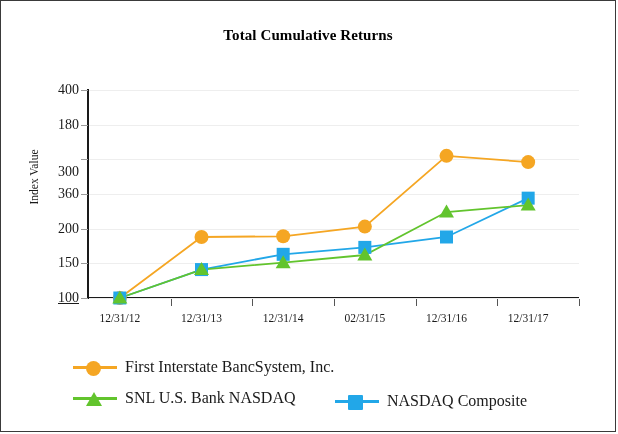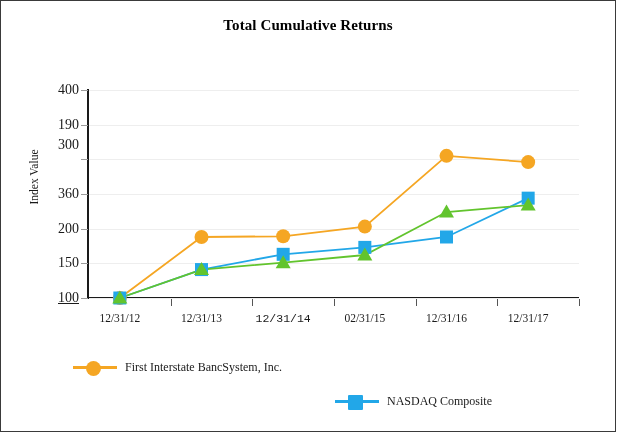--- a/index.html
+++ b/index.html
@@ -19,21 +19,21 @@
     width: 616px;
     height: 432px;
     border: 1px solid #3a3a3a;
     box-sizing: border-box;
     background: #ffffff;
   }
   
   #chart-title {
     position: absolute;
     left: 0;
-    top: 14px;
+    top: 24px;
     width: 100%;
     text-align: center;
     font-weight: bold;
     font-size: 15px;
     line-height: 21px;
     font-family: "Liberation Serif", serif;
     letter-spacing: 0.1px;
   }
   #chart-title .line2 { display: block; }
 
@@ -178,42 +178,42 @@
   .mark-tri {
     width: 0 !important;
     height: 0 !important;
     background: transparent !important;
     border-left: 8px solid transparent;
     border-right: 8px solid transparent;
     top: 3px !important;
     left: 13px !important;
   }
   .legend-label {
-    font-size: 12px;
+    font-size: 16px;
     font-family: "Liberation Serif", serif;
     color: #1a1a1a;
     white-space: nowrap;
     padding-left: 8px;
   }
 </style>
 </head>
 <body>
 
 <div id="chart-frame">
 
   <div id="chart-title">
     <span>Total Cumulative Returns</span>
   </div>
 
   <div id="y-axis-title">Index Value</div>
 
   <div id="y-labels-wrap">
       <div class="y-label" style="top: 83px;">400</div>
-      <div class="y-label" style="top: 117.667px;">190</div>
-      <div class="y-label" style="top: 138px;">300</div>
+      <div class="y-label" style="top: 117.667px;">180</div>
+      <div class="y-label" style="top: 165px;">300</div>
       <div class="y-label" style="top: 187px;">360</div>
       <div class="y-label" style="top: 221.667px;">200</div>
       <div class="y-label" style="top: 256.333px;">150</div>
       <div class="y-label" style="top: 291px; text-decoration: underline;">100</div>
     </div>
 
   <div id="y-axis-line"></div>
   <div id="x-axis-line"></div>
 
   <div id="plot-area">
@@ -225,21 +225,21 @@
       <div class="gridline" style="top: 173.333px;"></div>
       <div class="gridline" style="top: 208px;"></div>
     </div>
 
   <div id="x-axis-labels">
       <div class="x-tick" style="left: 169.667px;"></div>
       <div class="x-label" style="left: 118.833px;">12/31/12</div>
       <div class="x-tick" style="left: 251.333px;"></div>
       <div class="x-label" style="left: 200.5px;">12/31/13</div>
       <div class="x-tick" style="left: 333px;"></div>
-      <div class="x-label" style="left: 282.167px; font-family: Liberation Mono, monospace;">12/31/14</div>
+      <div class="x-label" style="left: 282.167px;">12/31/14</div>
       <div class="x-tick" style="left: 414.667px;"></div>
       <div class="x-label" style="left: 363.833px;">02/31/15</div>
       <div class="x-tick" style="left: 496.333px;"></div>
       <div class="x-label" style="left: 445.5px;">12/31/16</div>
       <div class="x-tick" style="left: 578px;"></div>
       <div class="x-label" style="left: 527.167px;">12/31/17</div>
     </div>
 
   <svg id="series-svg" viewBox="0 0 618 434">
       <polyline points="118.83333333333334,297 200.50000000000003,235.98666666666668 282.1666666666667,235.29333333333332 363.8333333333333,225.58666666666667 445.5,154.86666666666667 527.1666666666667,161.10666666666668" fill="none" stroke="#F5A623" stroke-width="1.8"></polyline>
@@ -275,20 +275,29 @@
         <span class="legend-label">First Interstate BancSystem, Inc.</span>
       </div>
       <div class="legend-item" style="left:262px;margin-top:34px;">
         <span class="legend-swatch">
           <span class="lg-line" style="background: rgb(34, 167, 232);"></span>
           <span class="lg-mark mark-square" style="background: rgb(34, 167, 232);"></span>
         </span>
         <span class="legend-label">NASDAQ Composite</span>
       </div>
     </div>
+    <div class="legend-row" style="top:31px;">
+      <div class="legend-item" style="left:0px;">
+        <span class="legend-swatch">
+          <span class="lg-line" style="background: rgb(98, 196, 45);"></span>
+          <span class="lg-mark mark-tri" style="border-bottom: 14px solid rgb(98, 196, 45);"></span>
+        </span>
+        <span class="legend-label">SNL U.S. Bank NASDAQ</span>
+      </div>
+    </div>
   </div>
 
 <div class="y-tick" style="top: 89px;"></div>
     <div class="y-tick" style="top: 123.667px;"></div>
     <div class="y-tick" style="top: 158.333px;"></div>
     <div class="y-tick" style="top: 193px;"></div>
     <div class="y-tick" style="top: 227.667px;"></div>
     <div class="y-tick" style="top: 262.333px;"></div>
     <div class="y-tick" style="top: 297px;"></div>
   </div>

